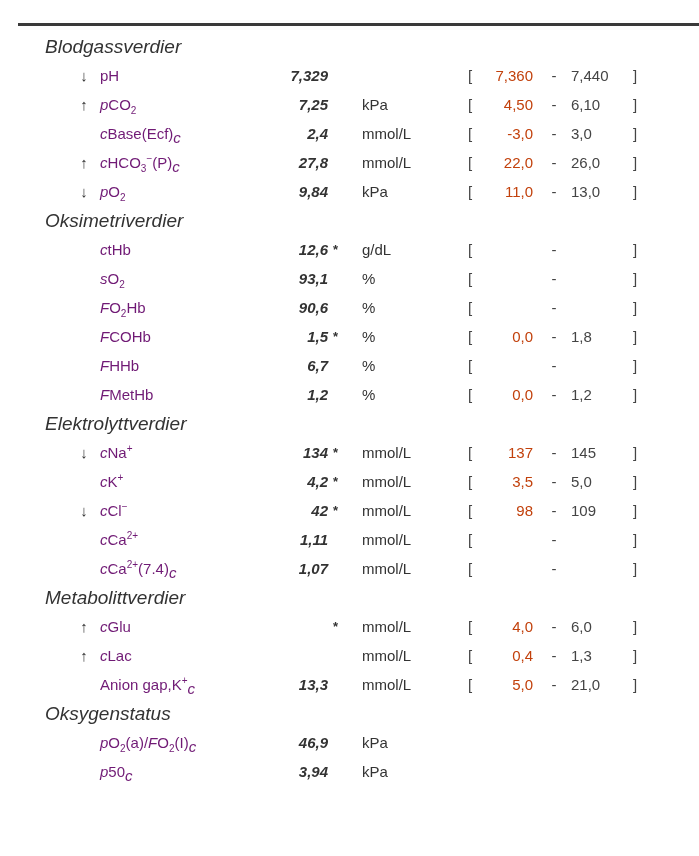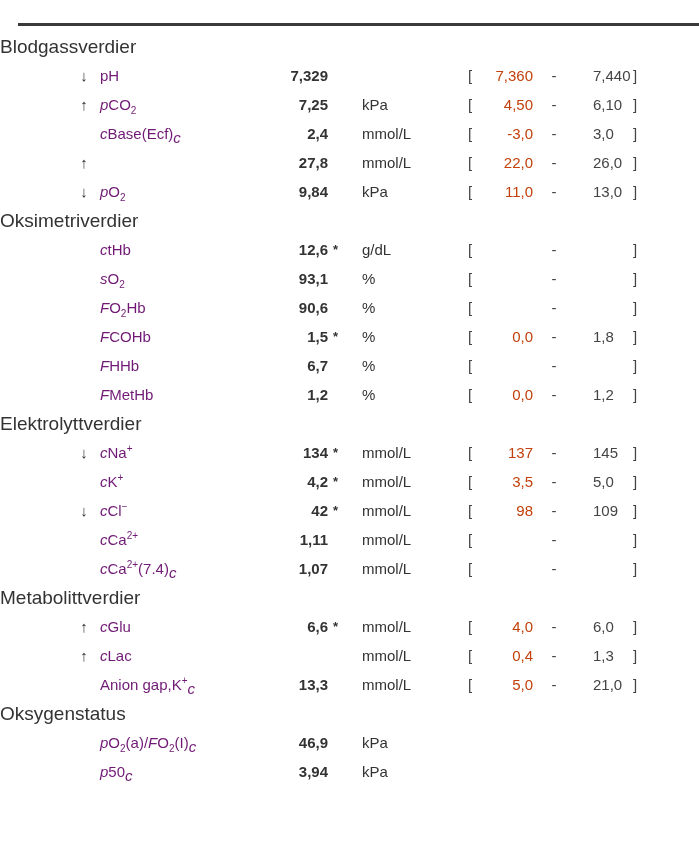--- a/index.html
+++ b/index.html
@@ -7,36 +7,36 @@
     width: 699px; height: 856px; overflow: hidden; position: relative;
     font-family: "Liberation Sans", sans-serif; color: #2e2e2e;
   }
   .rule {
     position: absolute; left: 18px; top: 23px; width: 681px; height: 3px;
     background: #3a3a3a;
   }
   .report { position: absolute; left: 0; top: 32px; width: 699px; }
   .section-header {
     position: relative; height: 29px; line-height: 29px;
-    font-size: 19px; color: #333;
+    padding-left: 45px; font-size: 19px; color: #333; font-style: italic;
   }
   .row { position: relative; height: 29px; line-height: 29px; font-size: 15px; }
   .row > * { position: absolute; top: 0; }
   .arrow { left: 77px; width: 14px; text-align: center; font-size: 15px; font-weight: bold; color: #333; }
   .label { left: 100px; white-space: nowrap; color: #701a75; }
   .label i { font-style: italic; }
   .label sub, .label sup { font-size: 10px; line-height: 0; }
   .label .calc { font-style: italic; font-size: 15px; vertical-align: -4px; }
-  .value { left: 240px; width: 88px; text-align: right; font-weight: bold; color: #333; }
+  .value { left: 240px; width: 88px; text-align: right; font-weight: bold; color: #333; font-style: italic; }
   .flag { left: 333px; width: 10px; font-size: 13px; font-weight: bold; color: #333; }
   .unit { left: 362px; color: #333; text-align: right; }
   .br-open { left: 468px; color: #444; }
   .low { left: 480px; width: 53px; text-align: right; color: #c2410c; }
   .dash { left: 549px; width: 10px; text-align: center; color: #444; }
-  .high { left: 593px; color: #444; text-align: center; }
+  .high { left: 571px; color: #444; text-align: center; }
   .br-close { left: 633px; color: #444; }
 </style>
 </head>
 <body>
 
 <div class="rule"></div>
 
 <div class="report" id="report">
   <div class="section">
     <div class="section-header">Blodgassverdier</div>
@@ -75,20 +75,21 @@
     <span class="unit">mmol/L</span>
     <span class="br-open">[</span>
     <span class="low">-3,0</span>
     <span class="dash">-</span>
     <span class="high">3,0</span>
     <span class="br-close">]</span>
   </div>
 
   <div class="row">
     <span class="arrow">↑</span>
+    <span class="label"><i>c</i>HCO<sub>3</sub><sup>−</sup>(P)<span class="calc">c</span></span>
     <span class="value">27,8</span>
     <span class="flag"></span>
     <span class="unit">mmol/L</span>
     <span class="br-open">[</span>
     <span class="low">22,0</span>
     <span class="dash">-</span>
     <span class="high">26,0</span>
     <span class="br-close">]</span>
   </div>
 
@@ -259,21 +260,20 @@
   </div>
 </div>
   </div>
 
   <div class="section">
     <div class="section-header">Metabolittverdier</div>
     <div class="rows">
   <div class="row">
     <span class="arrow">↑</span>
     <span class="label"><i>c</i>Glu</span>
-    <span class="value">6,6</span>
     <span class="flag">*</span>
     <span class="unit">mmol/L</span>
     <span class="br-open">[</span>
     <span class="low">4,0</span>
     <span class="dash">-</span>
     <span class="high">6,0</span>
     <span class="br-close">]</span>
   </div>
 
   <div class="row">

